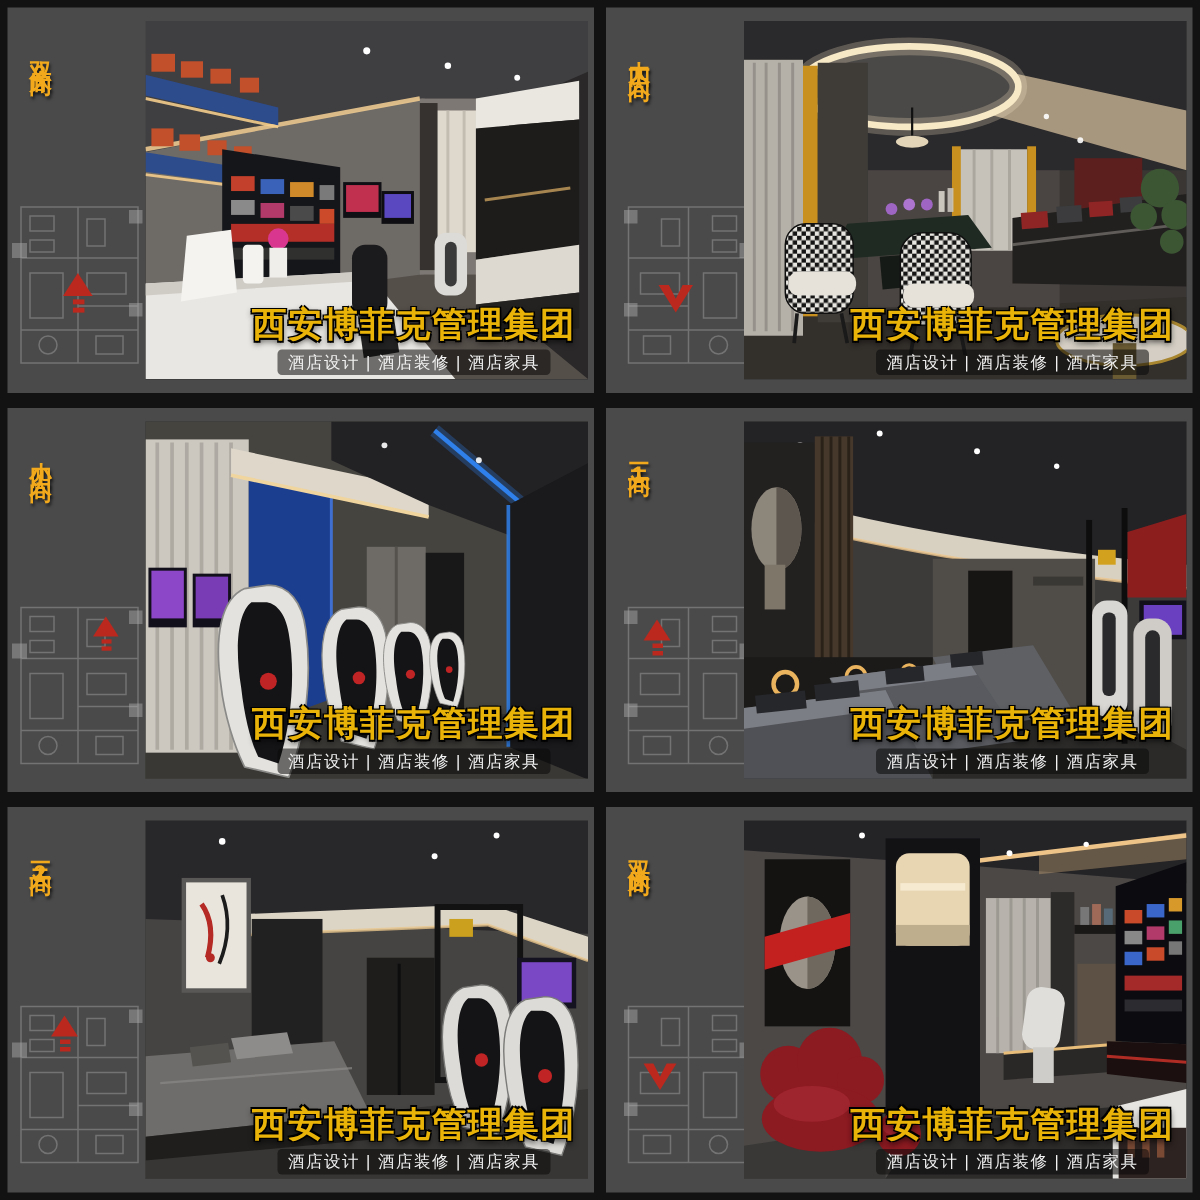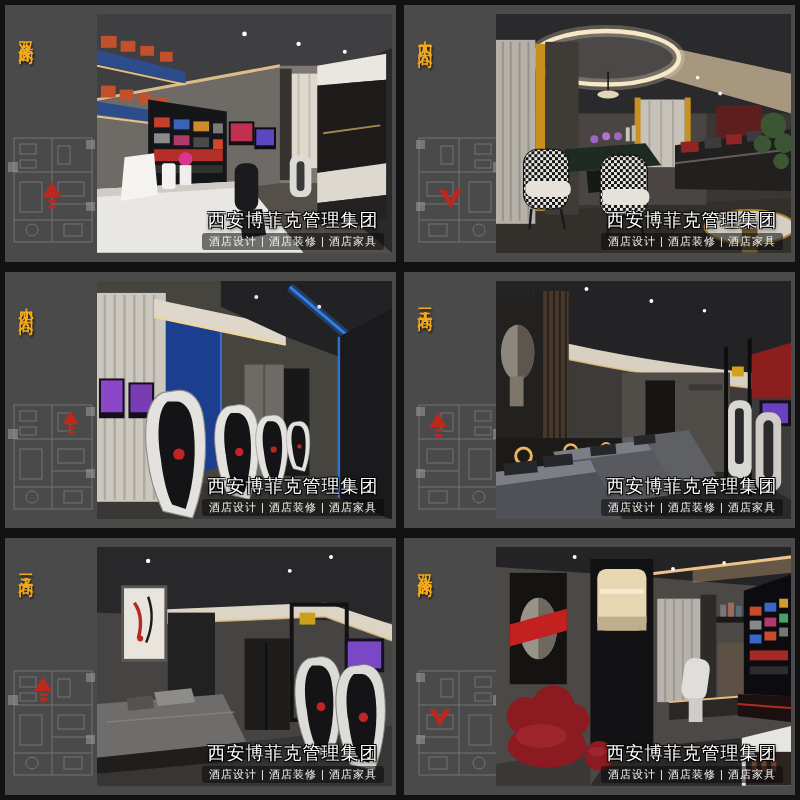--- a/index.html
+++ b/index.html
@@ -7,21 +7,21 @@
   .grid{box-sizing:border-box;width:800px;height:800px;padding:5px;display:grid;
         grid-template-columns:1fr 1fr;grid-template-rows:1fr 1fr 1fr;column-gap:8px;row-gap:10px;background:#121212;}
   .cell{position:relative;background:#4a4a4a;overflow:hidden;}
   .room-label{position:absolute;left:14px;top:24px;writing-mode:vertical-rl;text-orientation:upright;
       font-size:15px;font-weight:bold;color:#f2a91c;letter-spacing:4px;line-height:1;
       text-shadow:1px 2px 2px rgba(0,0,0,0.55);white-space:nowrap;}
   .plan{position:absolute;left:1px;top:126px;width:100px;height:120px;}
   .photo{position:absolute;left:92px;top:9px;right:4px;bottom:9px;background:#333;}
   .photo > svg{position:absolute;inset:0;width:100%;height:100%;display:block;}
   .wm{position:absolute;right:8px;bottom:3px;display:flex;flex-direction:column;align-items:center;gap:1px;z-index:5;}
-  .wm-title{font-size:18px;font-weight:normal;color:#ffffff;letter-spacing:1px;white-space:nowrap;
+  .wm-title{font-size:23px;font-weight:bold;color:#eab308;letter-spacing:1px;white-space:nowrap;
       text-shadow:-1px -1px 0 #000,1px -1px 0 #000,-1px 1px 0 #000,1px 1px 0 #000,0 2px 4px rgba(0,0,0,.85);}
   .wm-sub{font-size:11px;color:#f2f2f2;background:rgba(10,10,10,0.55);padding:1px 7px;border-radius:3px;
       letter-spacing:1px;white-space:nowrap;}
   .defs{position:absolute;width:0;height:0;}
 </style>
 </head>
 <body>
 
 <svg class="defs" aria-hidden="true">
   <defs>

